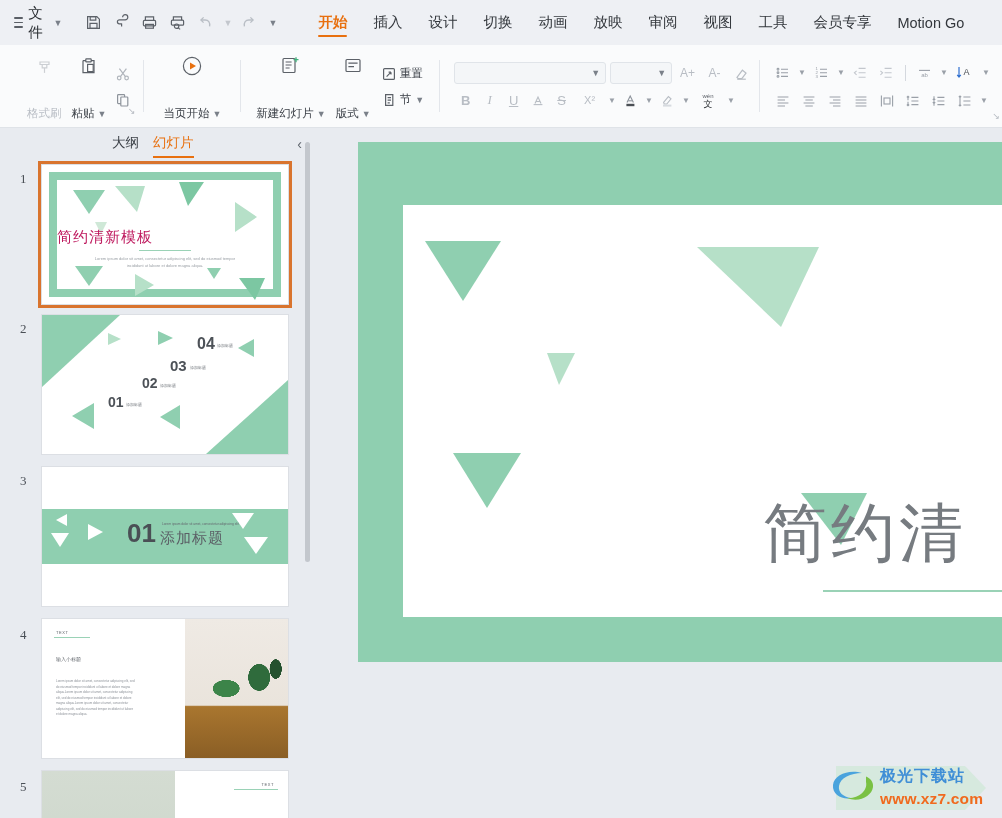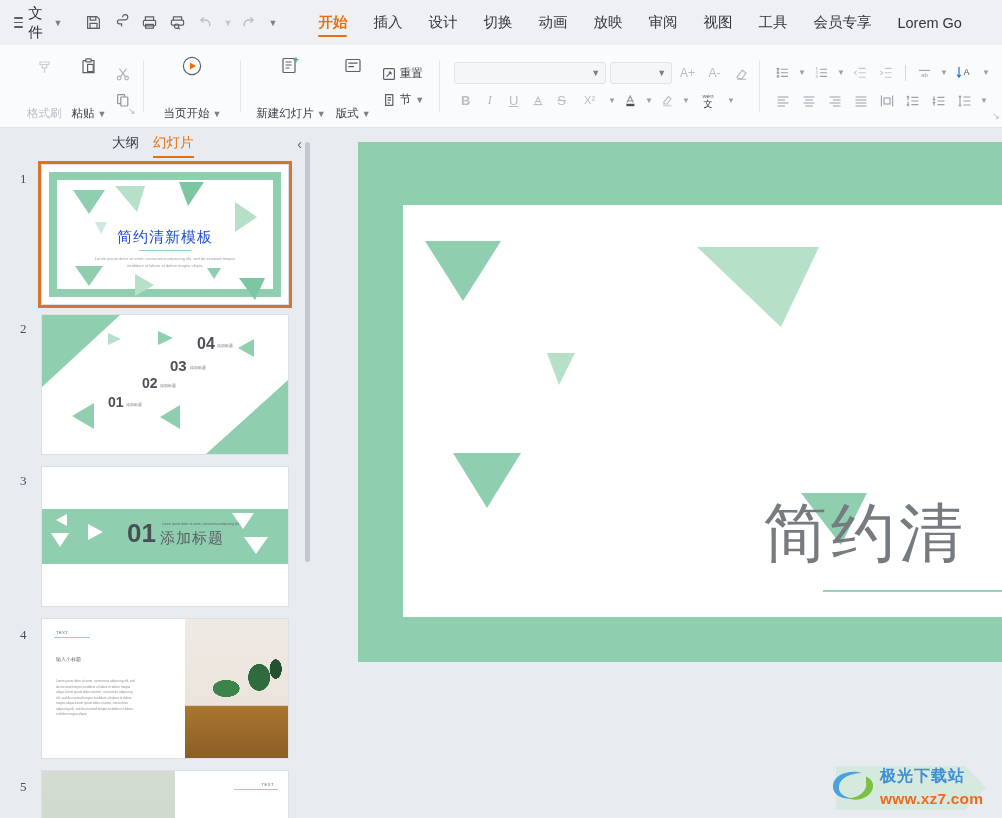--- a/index.html
+++ b/index.html
@@ -125,22 +125,22 @@
 
   .sbar {
     position:absolute; right:10px; top:14px; width:5px; height:420px;
     background:#c3c7cd; border-radius:3px;
   }
 
   
   .t1-frame { position:absolute; inset:7px; border:8px solid #8fcfb0; background:#fff; }
   .tri { position:absolute; width:0; height:0; }
   .t1-title {
-    position:absolute; left:0; right:0; top:48px; text-align:center;
-    font-size:15px; color:#1d4ed8; letter-spacing:1px;
+    position:absolute; left:0; right:0; top:48px; 
+    font-size:15px; color:#be185d; letter-spacing:1px;
   }
   .t1-rule { position:absolute; left:50%; transform:translateX(-50%); top:70px; width:52px; height:1px; background:#9ad2b6; }
   .t1-sub {
     position:absolute; left:36px; right:36px; top:76px; text-align:center;
     font-size:4px; color:#9ba0a6; line-height:1.7;
   }
 
   
   .t2-num { position:absolute; font-weight:700; color:#4d5258; font-family:"Liberation Sans", sans-serif; }
   .t2-lbl { position:absolute; font-size:4px; color:#70757b; }
@@ -272,21 +272,21 @@
       <div class="rtab active">开始</div>
       <div class="rtab">插入</div>
       <div class="rtab">设计</div>
       <div class="rtab">切换</div>
       <div class="rtab">动画</div>
       <div class="rtab">放映</div>
       <div class="rtab">审阅</div>
       <div class="rtab">视图</div>
       <div class="rtab">工具</div>
       <div class="rtab">会员专享</div>
-      <div class="rtab">Lorem Go</div>
+      <div class="rtab">Motion Go</div>
     </div>
   </div>
 </div>
 
 <div class="ribbon">
   <div class="rib-inner">
 
     <div class="rgroup" style="padding-left:22px">
       <div class="bigbtn disabled">
         <span class="bi">

